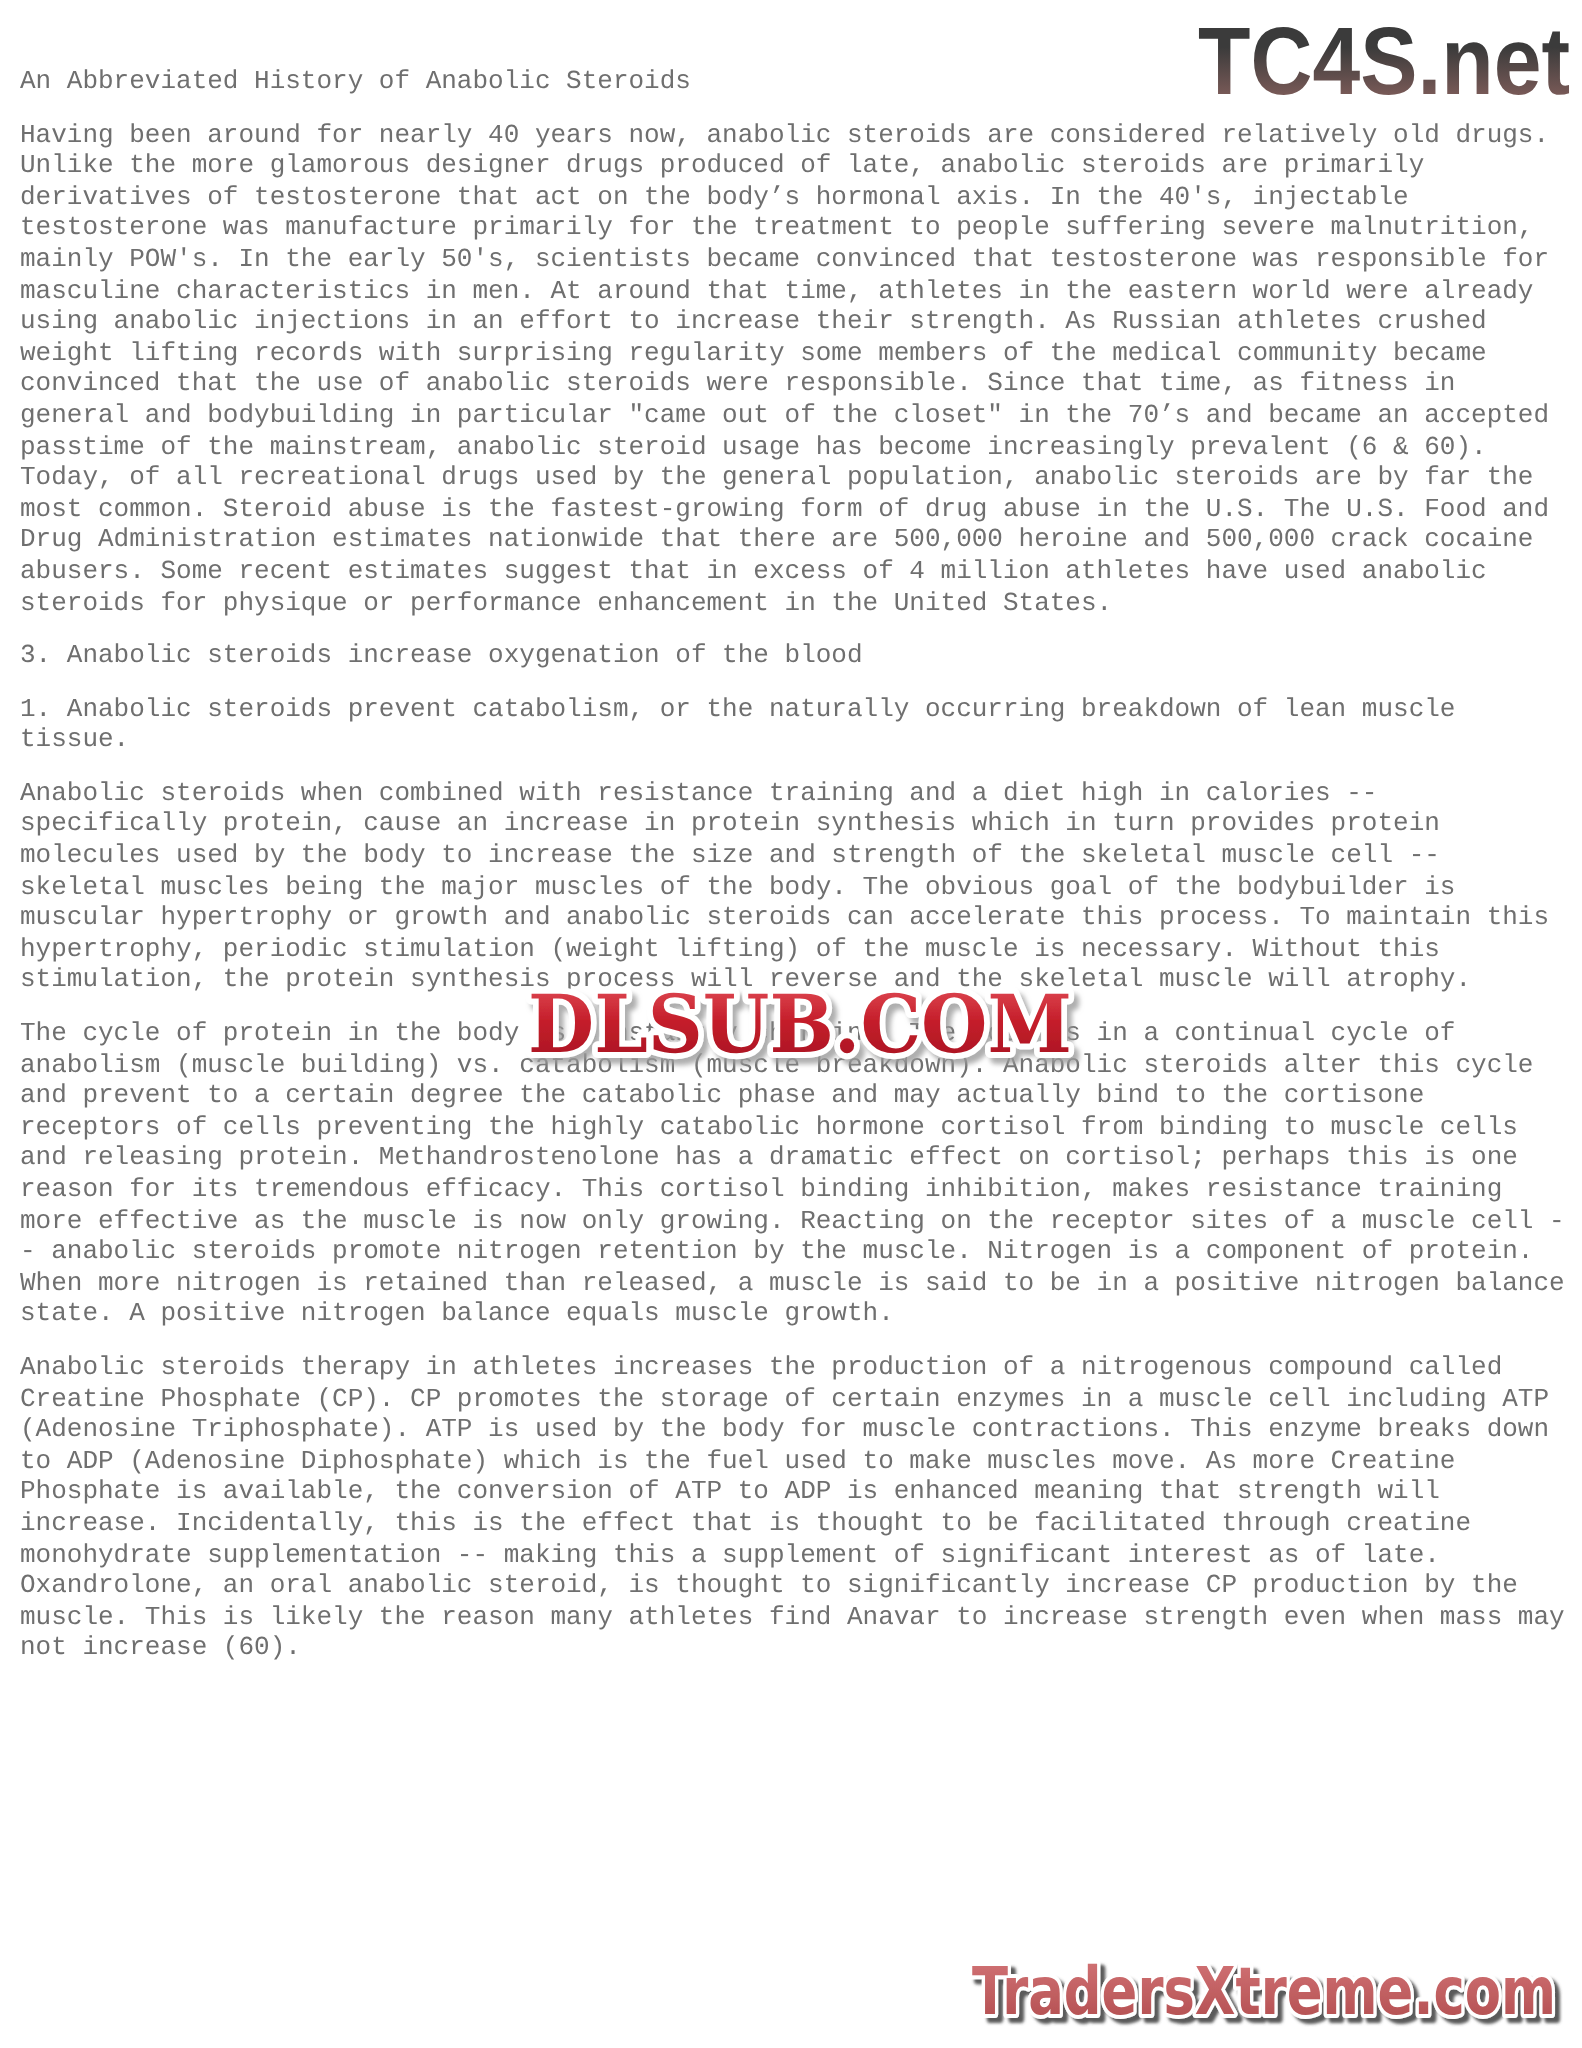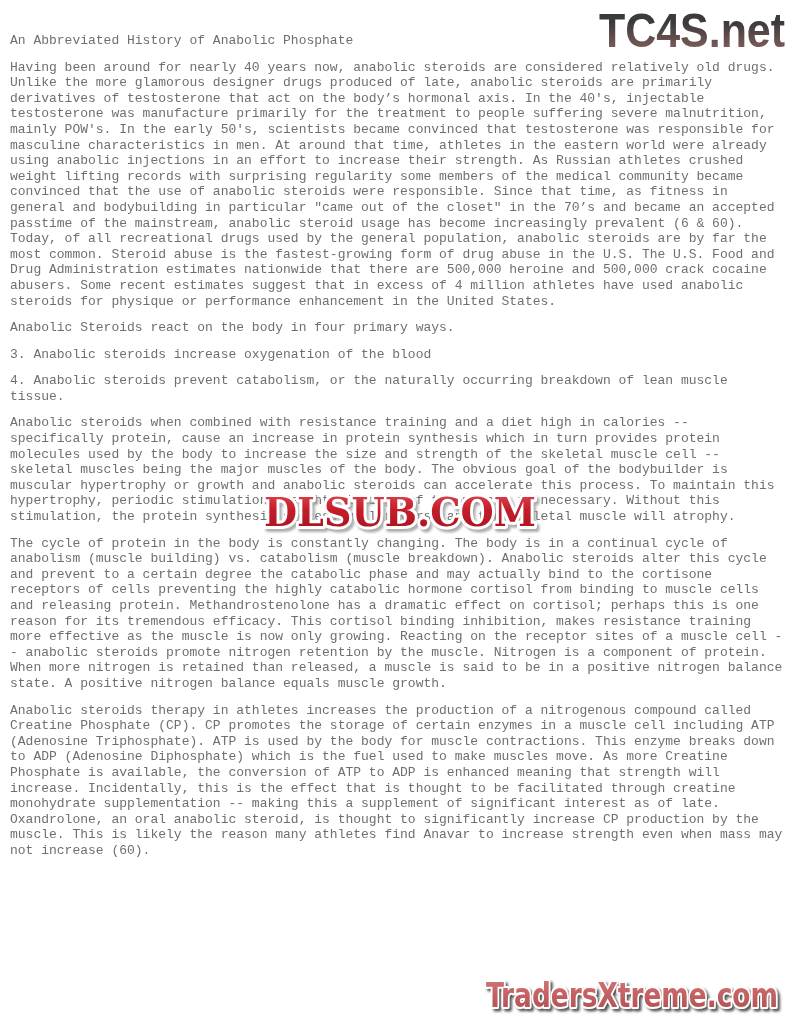--- a/index.html
+++ b/index.html
@@ -55,25 +55,24 @@
     height: 50px;
   }
   svg text {
     font-weight: bold;
   }
 </style>
 </head>
 <body>
 
 <div class="page">
-  <p class="heading">An Abbreviated History of Anabolic Phosphate</p>
+  <p class="heading">An Abbreviated History of Anabolic Steroids</p>
   <p>Having been around for nearly 40 years now, anabolic steroids are considered relatively old drugs. Unlike the more glamorous designer drugs produced of late, anabolic steroids are primarily derivatives of testosterone that act on the body’s hormonal axis. In the 40's, injectable testosterone was manufacture primarily for the treatment to people suffering severe malnutrition, mainly POW's. In the early 50's, scientists became convinced that testosterone was responsible for masculine characteristics in men. At around that time, athletes in the eastern world were already using anabolic injections in an effort to increase their strength. As Russian athletes crushed weight lifting records with surprising regularity some members of the medical community became convinced that the use of anabolic steroids were responsible. Since that time, as fitness in general and bodybuilding in particular "came out of the closet" in the 70’s and became an accepted passtime of the mainstream, anabolic steroid usage has become increasingly prevalent (6 &amp; 60). Today, of all recreational drugs used by the general population, anabolic steroids are by far the most common. Steroid abuse is the fastest-growing form of drug abuse in the U.S. The U.S. Food and Drug Administration estimates nationwide that there are 500,000 heroine and 500,000 crack cocaine abusers. Some recent estimates suggest that in excess of 4 million athletes have used anabolic steroids for physique or performance enhancement in the United States.</p>
-  <p>Anabolic Steroids react on the body in four primary ways.</p>
   <p>3. Anabolic steroids increase oxygenation of the blood</p>
-  <p>4. Anabolic steroids prevent catabolism, or the naturally occurring breakdown of lean muscle tissue.</p>
+  <p>1. Anabolic steroids prevent catabolism, or the naturally occurring breakdown of lean muscle tissue.</p>
   <p>Anabolic steroids when combined with resistance training and a diet high in calories -- specifically protein, cause an increase in protein synthesis which in turn provides protein molecules used by the body to increase the size and strength of the skeletal muscle cell -- skeletal muscles being the major muscles of the body. The obvious goal of the bodybuilder is muscular hypertrophy or growth and anabolic steroids can accelerate this process. To maintain this hypertrophy, periodic stimulation (weight lifting) of the muscle is necessary. Without this stimulation, the protein synthesis process will reverse and the skeletal muscle will atrophy.</p>
   <p>The cycle of protein in the body is constantly changing. The body is in a continual cycle of anabolism (muscle building) vs. catabolism (muscle breakdown). Anabolic steroids alter this cycle and prevent to a certain degree the catabolic phase and may actually bind to the cortisone receptors of cells preventing the highly catabolic hormone cortisol from binding to muscle cells and releasing protein. Methandrostenolone has a dramatic effect on cortisol; perhaps this is one reason for its tremendous efficacy. This cortisol binding inhibition, makes resistance training more effective as the muscle is now only growing. Reacting on the receptor sites of a muscle cell -- anabolic steroids promote nitrogen retention by the muscle. Nitrogen is a component of protein. When more nitrogen is retained than released, a muscle is said to be in a positive nitrogen balance state. A positive nitrogen balance equals muscle growth.</p>
   <p>Anabolic steroids therapy in athletes increases the production of a nitrogenous compound called Creatine Phosphate (CP). CP promotes the storage of certain enzymes in a muscle cell including ATP (Adenosine Triphosphate). ATP is used by the body for muscle contractions. This enzyme breaks down to ADP (Adenosine Diphosphate) which is the fuel used to make muscles move. As more Creatine Phosphate is available, the conversion of ATP to ADP is enhanced meaning that strength will increase. Incidentally, this is the effect that is thought to be facilitated through creatine monohydrate supplementation -- making this a supplement of significant interest as of late. Oxandrolone, an oral anabolic steroid, is thought to significantly increase CP production by the muscle. This is likely the reason many athletes find Anavar to increase strength even when mass may not increase (60).</p>
 </div>
 
 <svg class="logo-tc4s" viewBox="0 0 192 54" xmlns="http://www.w3.org/2000/svg">
   <defs>
     <linearGradient id="gradTc4s" x1="0" y1="0" x2="0" y2="1">
       <stop offset="0.35" stop-color="#3b3b3b"></stop>
       <stop offset="1" stop-color="#936763"></stop>

